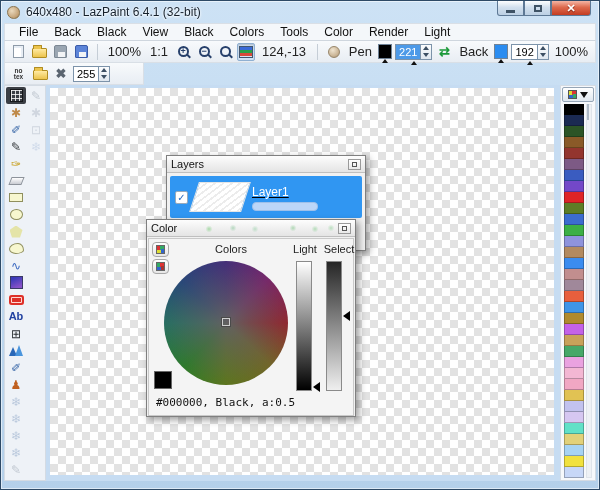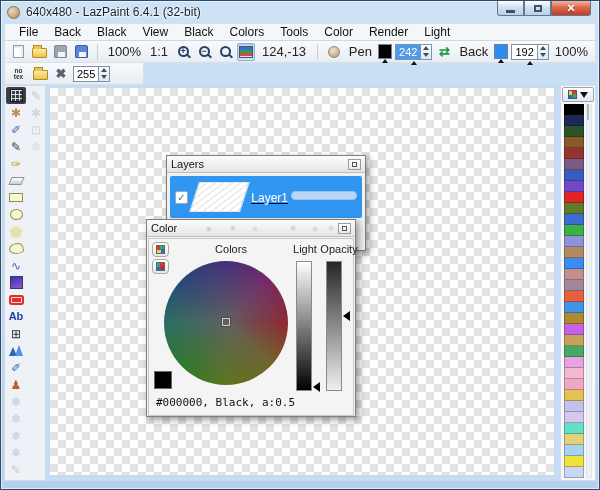--- a/index.html
+++ b/index.html
@@ -98,21 +98,21 @@
   .panel-titlebar { height:17px; background:linear-gradient(#fdfdfd,#e4e4e4); border-bottom:1px solid #bfbfbf; display:flex; align-items:center; padding:0 4px; font-size:11px; color:#111; }
   .panel-titlebar .pt { flex:1; }
   .panel-close { width:13px; height:11px; border:1px solid #9a9a9a; background:linear-gradient(#ffffff,#e8e8e8); display:flex; align-items:center; justify-content:center; }
   .panel-close i { width:5px; height:5px; border:1px solid #555; display:block; }
 
   .layers-panel { left:167px; top:157px; width:200px; height:96px; z-index:5; }
   .layers-body { padding:3px; }
   .layer-row { height:42px; background:#3096f2; border-radius:2px; display:flex; align-items:center; padding:0 5px; gap:6px; }
   .layer-check { width:13px; height:13px; background:#fff; border:1px solid #9ab; border-radius:2px; font-size:10px; line-height:12px; text-align:center; color:#2a6ac0; }
   .layer-thumb { width:52px; height:30px; background:repeating-linear-gradient(135deg,#ffffff 0 4px,#ececec 4px 6px); transform:skewX(-18deg); border:1px solid #e5e5e5; }
-  .layer-meta { flex:1; display:flex; flex-direction:row; gap:3px; padding-top:2px;text-decoration:underline; }
+  .layer-meta { flex:1; display:flex; flex-direction:column; gap:3px; padding-top:2px;text-decoration:underline; }
   .layer-name { color:#fff; font-size:12px; }
   .layer-opacity-bar { width:66px; height:9px; background:#bcd6f8; border:1px solid #9ec0ea; border-radius:4px; }
   .layers-controls { margin-top:4px; display:flex; align-items:center; gap:5px; }
   .droplet { width:10px; height:13px; background:linear-gradient(#3a7ae0 55%,#35a04a 55%); border-radius:50% 50% 50% 50% / 60% 60% 40% 40%; clip-path:polygon(50% 0,100% 55%,85% 100%,15% 100%,0 55%); }
   .blend-select { width:118px; height:16px; background:#fff; border:1px solid #8296ab; display:flex; align-items:center; padding:0 4px; font-size:11px; }
   .blend-select .bs-label { flex:1; }
   .mag-blue { color:#27406b; }
 
   .color-panel { left:147px; top:238px; width:210px; height:198px; z-index:6; }
   .color-panel .panel-titlebar { background:linear-gradient(#fdfdfd,#e4e4e4); background-image:
@@ -213,21 +213,21 @@
         </span>
       </div>
     <span class="tb-label" style="min-width:52px;text-align:center">124,-13</span>
     <span class="tb-sep"></span>
     <div class="tb-btn">
         <span class="icon-round"></span>
       </div>
     <span class="tb-label">Pen</span>
     <span class="color-box" style="background: rgb(0, 0, 0);"></span>
     <div class="spin marked">
-      <span class="spin-val selected">242</span>
+      <span class="spin-val selected">221</span>
       <span class="spin-btns">
         <span>
             <i class="tri-up"></i>
           </span>
         <span>
             <i class="tri-down"></i>
           </span>
       </span>
     </div>
     <div class="tb-btn">
@@ -416,21 +416,21 @@
         </div>
         <div class="color-body">
           <span class="cp-iconbtn b1">
               <span class="mini-pal2"></span>
             </span>
           <span class="cp-iconbtn b2">
               <span class="mini-pal2"></span>
             </span>
           <span class="cp-label lbl-colors">Colors</span>
           <span class="cp-label lbl-light">Light</span>
-          <span class="cp-label lbl-opacity">Opacity</span>
+          <span class="cp-label lbl-opacity">Select</span>
           <div class="color-wheel">
             <span class="wheel-marker"></span>
           </div>
           <div class="slider light"></div>
           <div class="slider opacity"></div>
           <span class="slider-marker mk-light"></span>
           <span class="slider-marker mk-opacity"></span>
           <span class="cur-swatch" style="background: rgb(0, 0, 0);"></span>
           <span class="cp-status">#000000, Black, a:0.5</span>
         </div>

